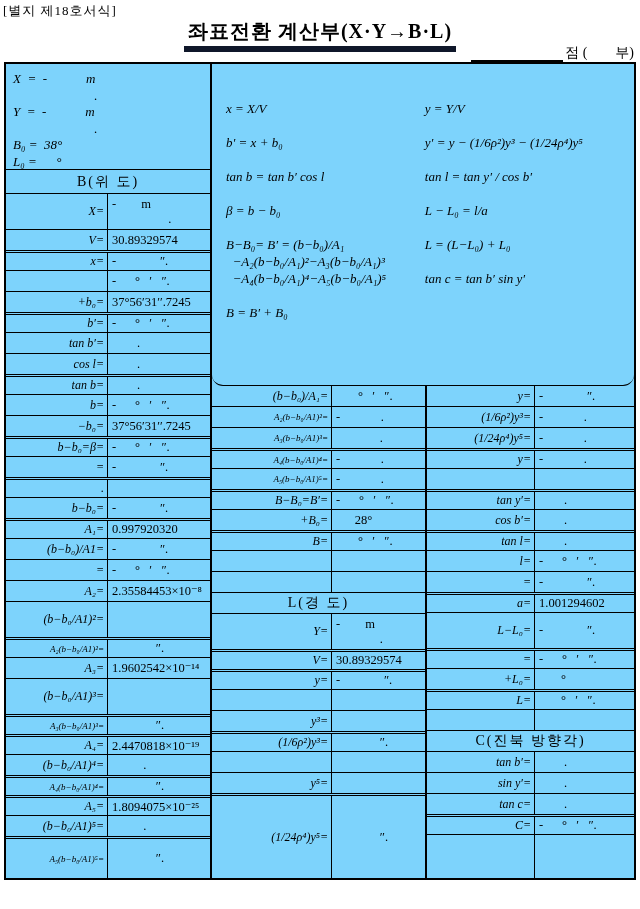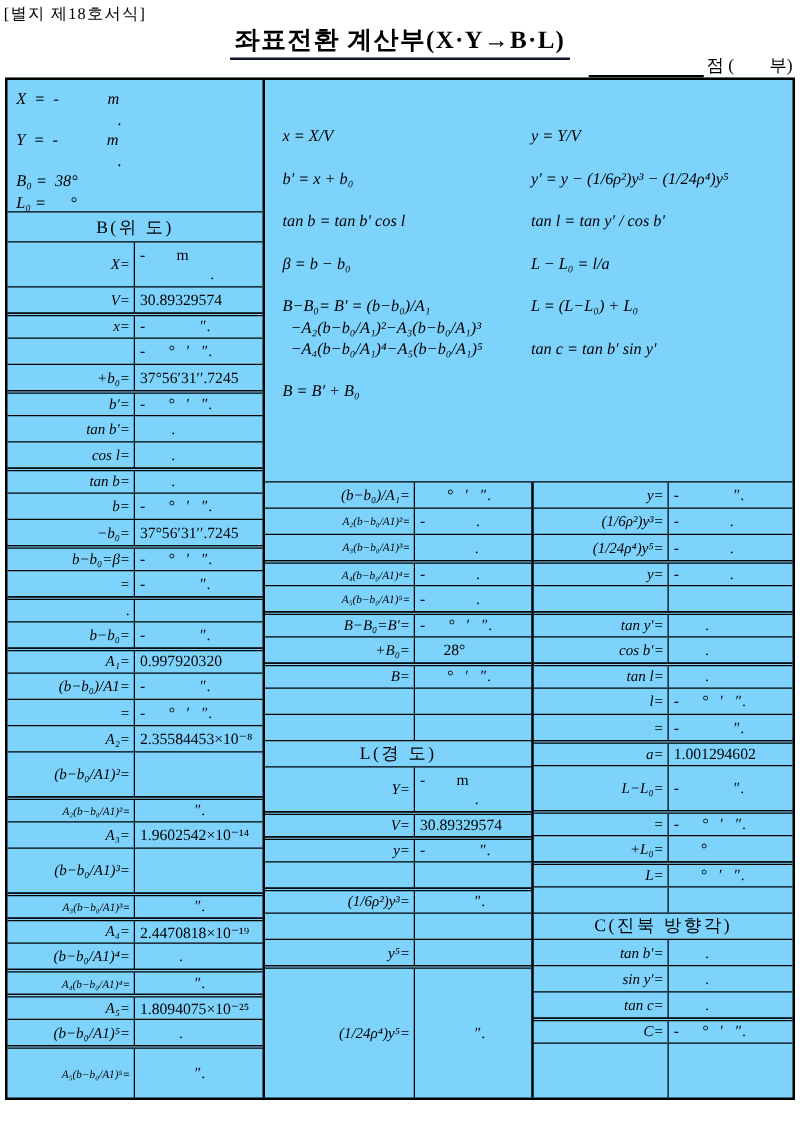--- a/index.html
+++ b/index.html
@@ -1,27 +1,27 @@
 <!DOCTYPE html>
 <html><head>
 <meta charset="utf-8">
 <style>
   html,body{margin:0;padding:0;background:#888;}
   *{box-sizing:border-box;}
   .page{position:relative;width:640px;height:909px;background:#fff;color:#000;
         font-family:"Liberation Serif","DejaVu Serif",serif;overflow:hidden;}
   .form-tag{position:absolute;left:3px;top:2px;font-size:13px;letter-spacing:1px;}
   .title{position:absolute;left:0;top:18px;width:100%;text-align:center;font-size:20px;font-weight:bold;}
-  .title span{display:inline-block;border-bottom:2px solid #0f172a;padding:0 4px 1px 4px;letter-spacing:1px;}
+  .title span{display:inline-block;border-bottom:6px solid #0f172a;padding:0 4px 1px 4px;letter-spacing:1px;}
   .point-line{position:absolute;right:6px;top:44px;font-size:14px;white-space:pre;}
   .uline{display:inline-block;width:92px;border-bottom:2px solid #000;height:14px;vertical-align:bottom;margin-right:2px;}
   .tbl{position:absolute;left:4px;top:62px;width:632px;height:818px;border:2px solid #000;display:flex;background:#7dd3fc;}
   .colL{width:206px;border-right:2px solid #000;display:flex;flex-direction:column;}
   .colRwrap{flex:1;display:flex;flex-direction:column;}
-  .formulas{height:322px;border-bottom:1px solid #000;display:flex;}
+  .formulas{height:322px;border-bottom:1px solid #000;display:flex;border-radius:11px;}
   .fcol{white-space:pre;font-style:italic;font-size:13px;line-height:17px;padding-top:36px;}
   .fcol.f1{width:49%;padding-left:14px;}
   .fcol.f2{flex:1;padding-left:6px;}
   .grid2{flex:1;display:flex;}
   .colM{width:215px;border-right:2px solid #000;display:flex;flex-direction:column;}
   .colT{flex:1;display:flex;flex-direction:column;}
   .info{height:106px;border-bottom:1px solid #000;white-space:pre;font-style:italic;
         font-size:13px;line-height:16.5px;padding:7px 0 0 7px;}
   .hrow{height:24px;border-bottom:1px solid #000;display:flex;align-items:center;justify-content:center;
         font-size:14px;letter-spacing:2px;flex:none;}
@@ -264,20 +264,24 @@
                 <div class="val">30.89329574</div>
               </div>
               <div class="row dbl">
                 <div class="lbl">y=</div>
                 <div class="val">-              ″.</div>
               </div>
               <div class="row">
                 <div class="lbl"></div>
                 <div class="val"></div>
               </div>
+              <div class="row">
+                <div class="lbl">y³=</div>
+                <div class="val"></div>
+              </div>
               <div class="row dbl">
                 <div class="lbl">(1/6ρ²)y³=</div>
                 <div class="val">              ″.</div>
               </div>
               <div class="row">
                 <div class="lbl"></div>
                 <div class="val"></div>
               </div>
               <div class="row">
                 <div class="lbl">y⁵=</div>

